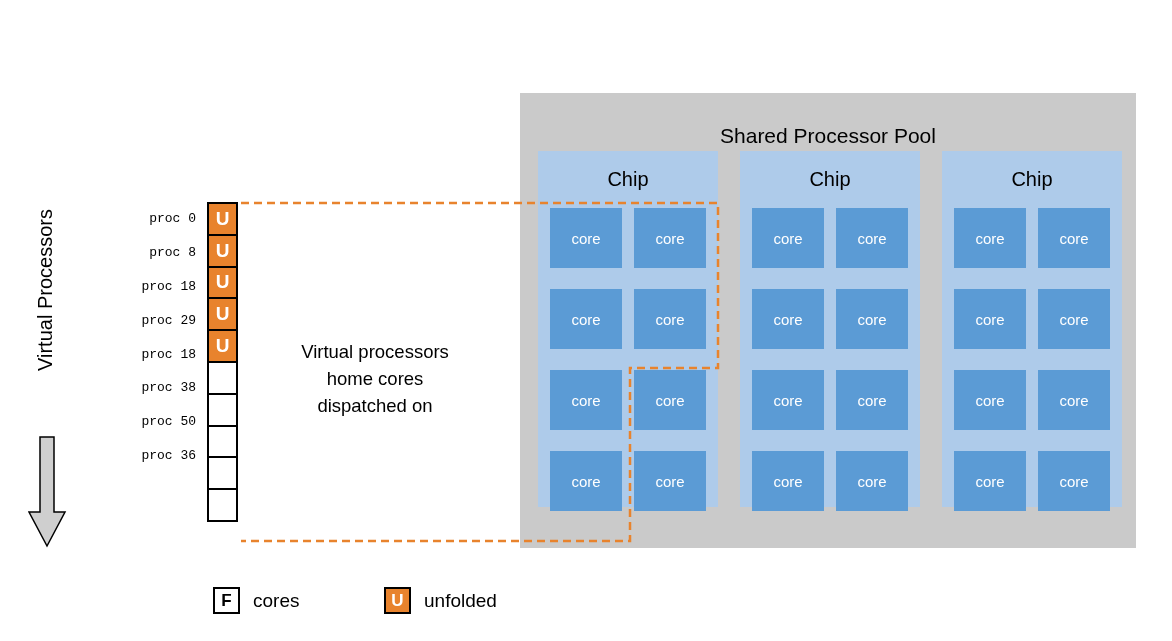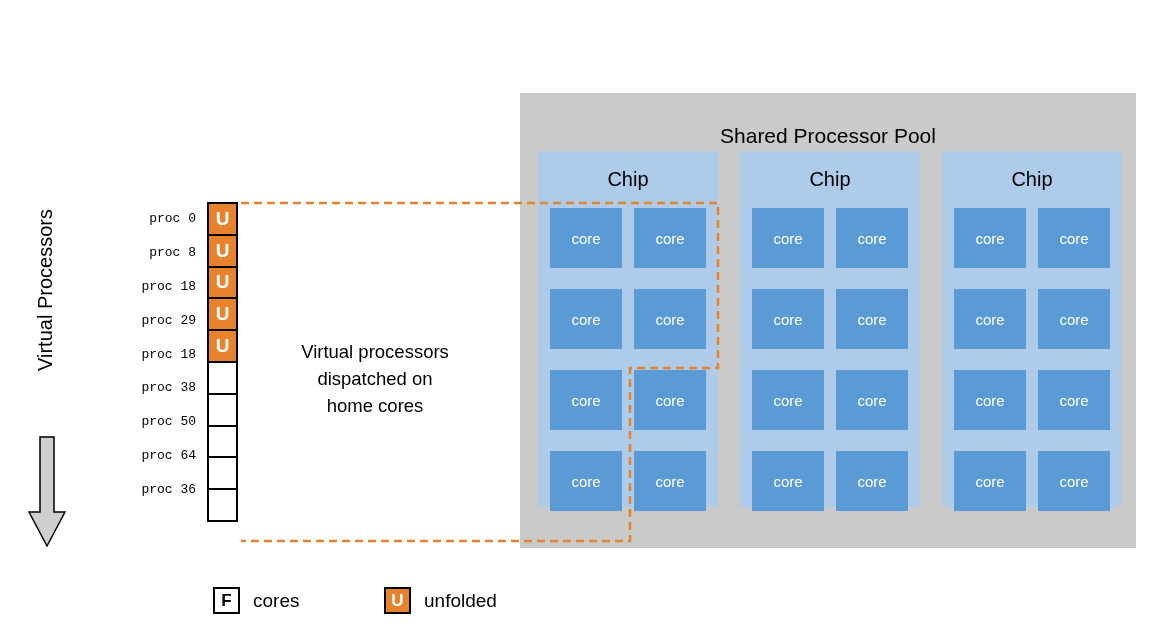--- a/index.html
+++ b/index.html
@@ -112,41 +112,40 @@
   </svg>
 
   <div class="proc-labels">
     <div class="row">proc 0</div>
     <div class="row">proc 8</div>
     <div class="row">proc 18</div>
     <div class="row">proc 29</div>
     <div class="row">proc 18</div>
     <div class="row">proc 38</div>
     <div class="row">proc 50</div>
-    <div class="row">proc 64</div>
     <div class="row">proc 36</div>
   </div>
 
   <div class="vp-boxes">
     <div class="vp-box unfolded">U</div>
     <div class="vp-box unfolded">U</div>
     <div class="vp-box unfolded">U</div>
     <div class="vp-box unfolded">U</div>
     <div class="vp-box unfolded">U</div>
     <div class="vp-box"></div>
     <div class="vp-box"></div>
     <div class="vp-box"></div>
     <div class="vp-box"></div>
     <div class="vp-box"></div>
   </div>
 
   <div class="annotation">
     <div>Virtual processors</div>
+    <div>home cores</div>
     <div>dispatched on</div>
-    <div>home cores</div>
   </div>
 
   <div class="pool">
     <div class="pool-title">Shared Processor Pool</div>
     <div class="chips">
 
       <div class="chip">
         <div class="chip-title">Chip</div>
         <div class="core-grid">
           <div class="core">core</div>

